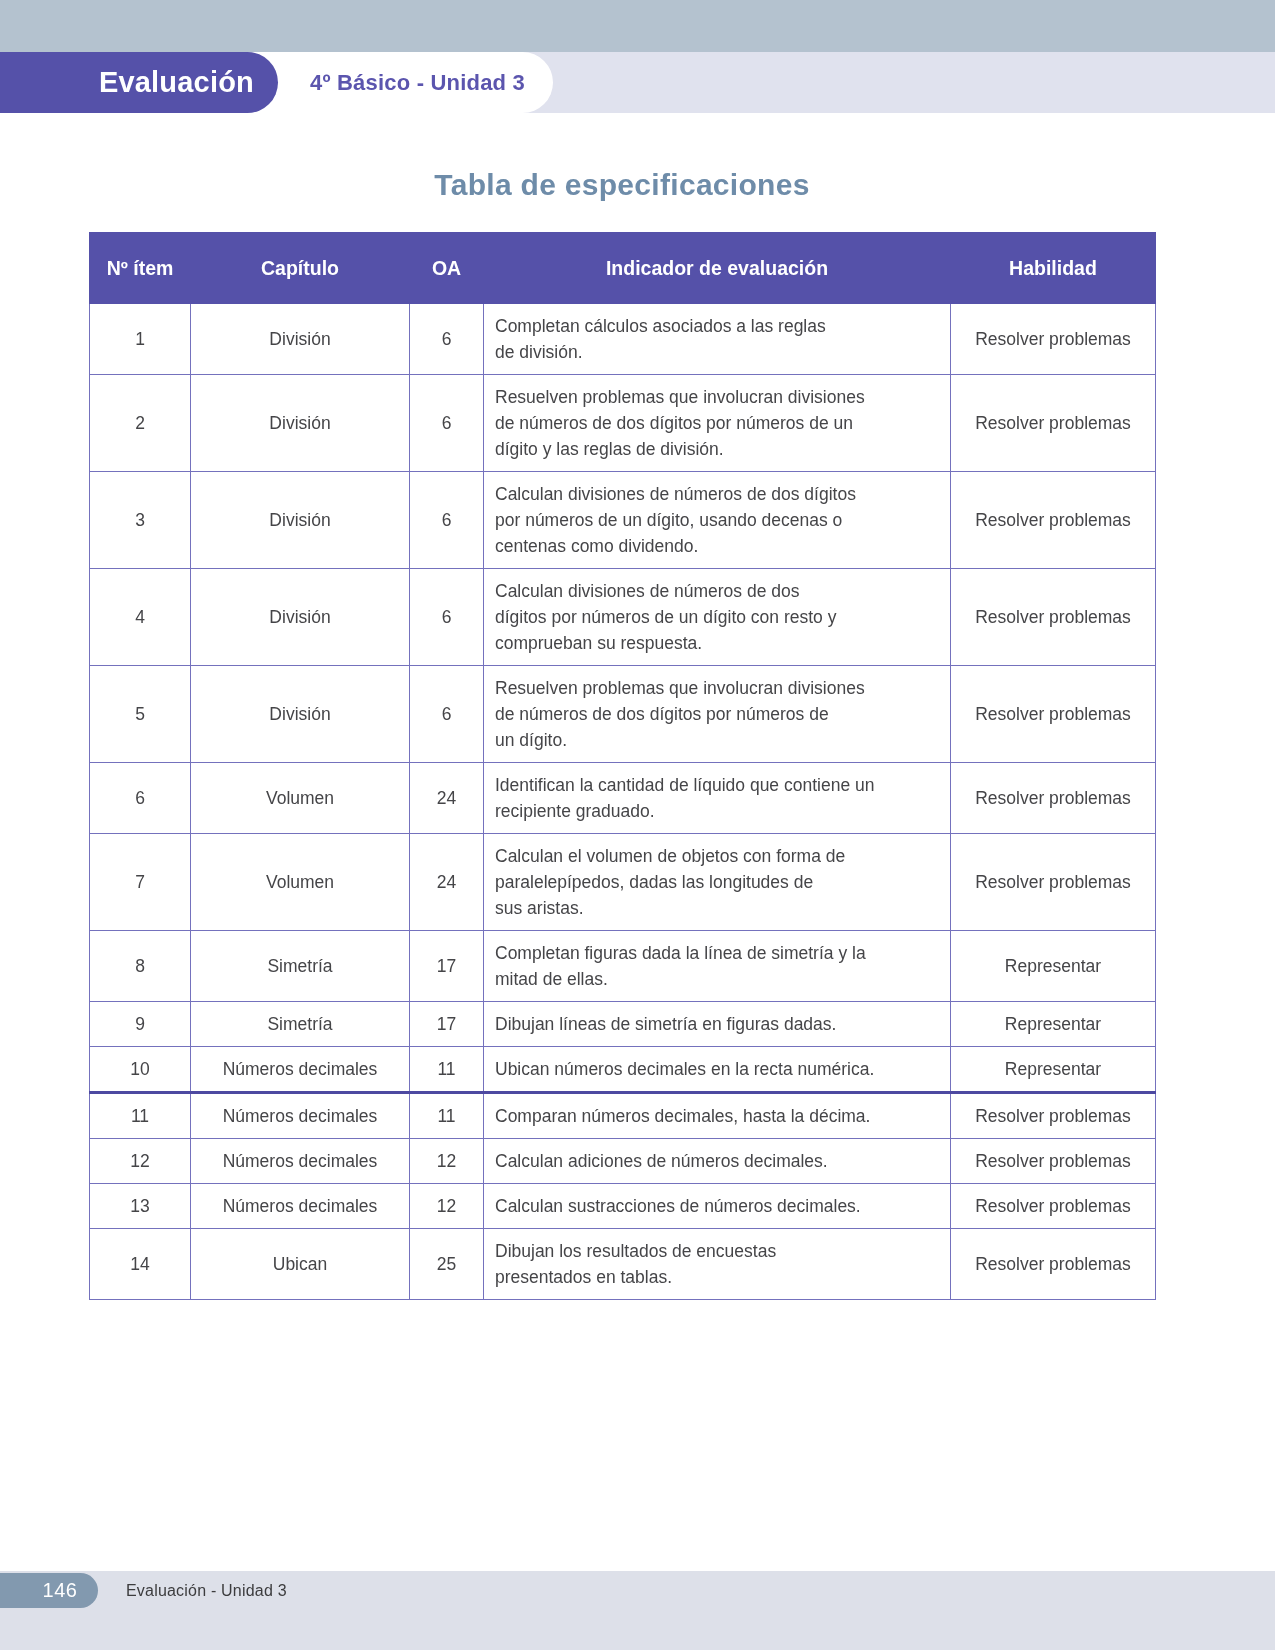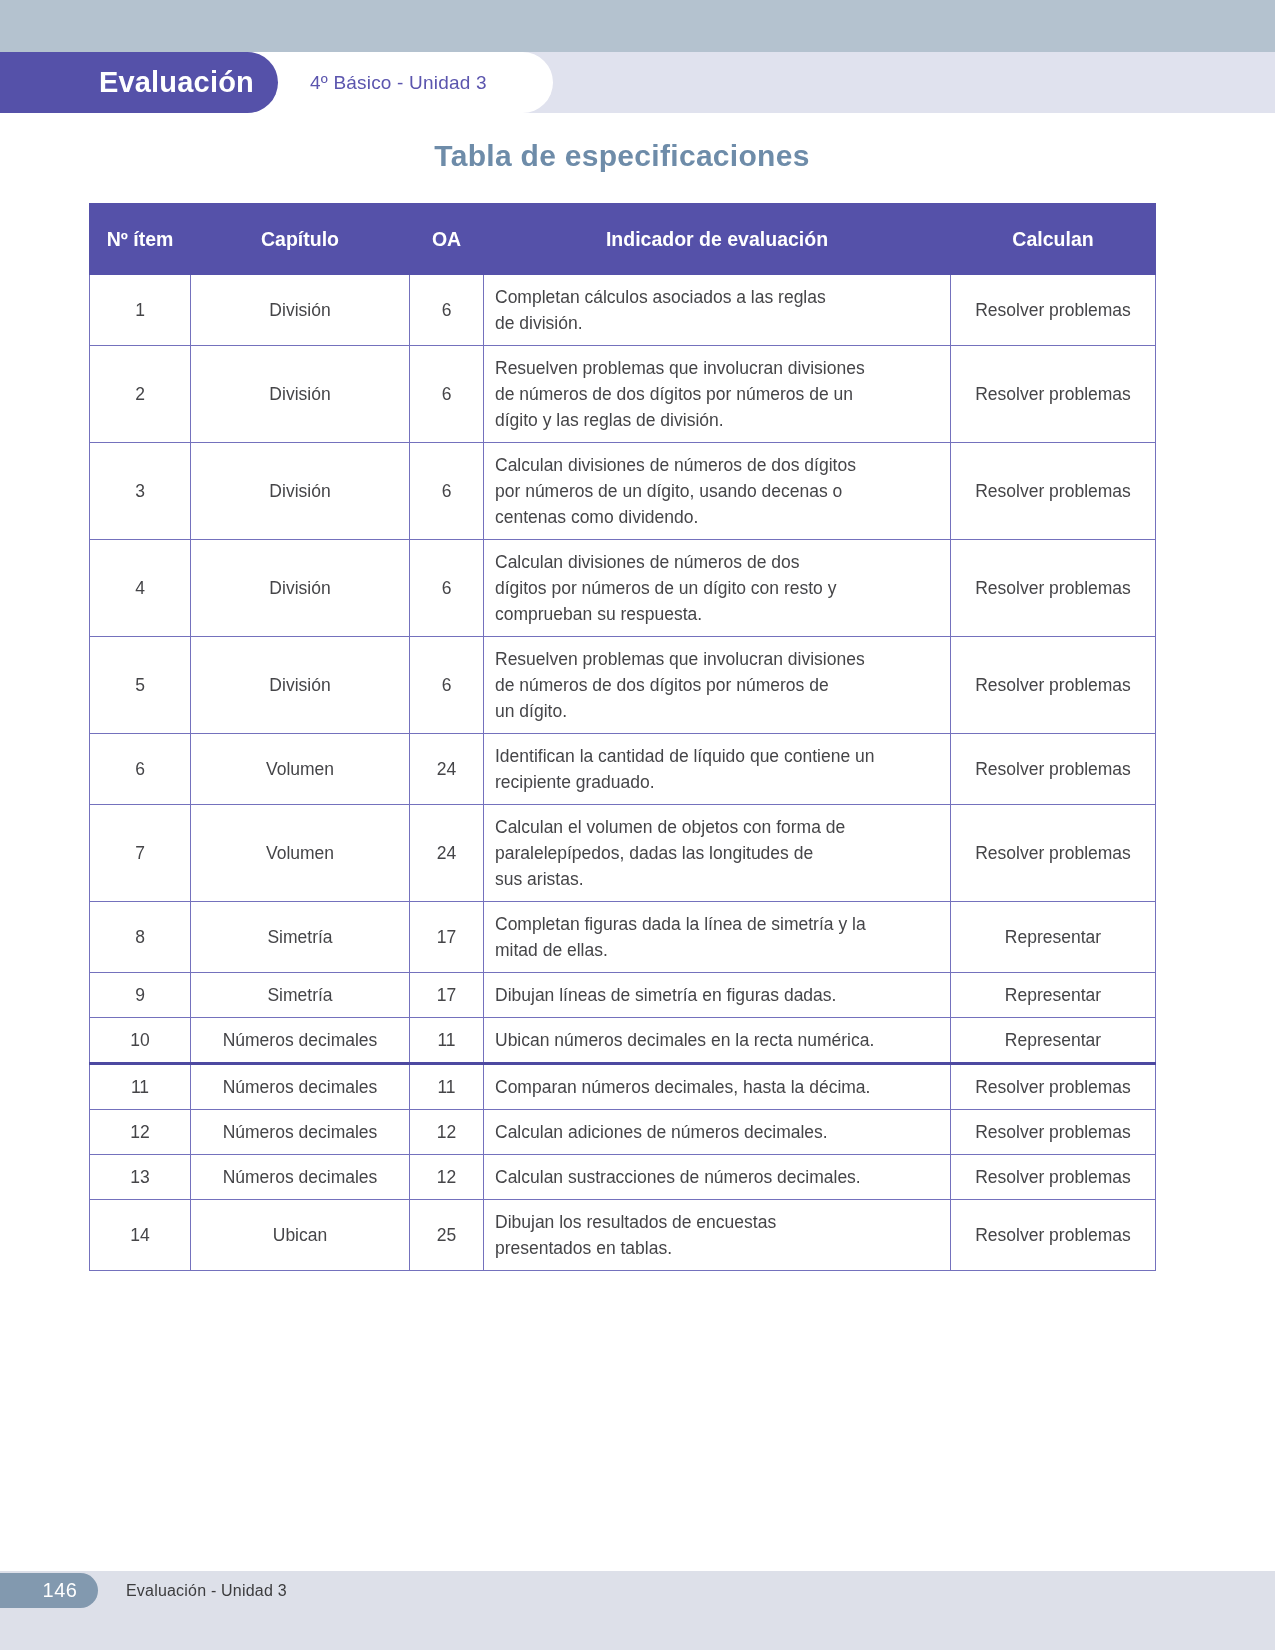--- a/index.html
+++ b/index.html
@@ -24,27 +24,27 @@
   }
   .purple-pill{
     position:absolute;top:52px;left:0;width:278px;height:61px;
     background:#5551a9;border-radius:0 31px 31px 0;
     display:flex;align-items:center;justify-content:flex-end;
     padding-right:24px;box-sizing:border-box;
     color:#ffffff;font-size:29px;font-weight:bold;letter-spacing:.2px;padding-left:15px;
   }
   .unit-label{
     position:absolute;top:52px;left:310px;height:61px;line-height:61px;
-    color:#5b55ae;font-size:19px;font-weight:normal;letter-spacing:.2px;
+    color:#5b55ae;font-size:22px;font-weight:bold;letter-spacing:.2px;
   }
 
   
   main{padding-top:113px;}
   .doc-title{
-    margin:24px 0 0 89px;width:1066px;
+    margin:53px 0 0 89px;width:1066px;
     text-align:center;
     font-size:30px;line-height:38px;font-weight:bold;
     color:#6e8ca9;letter-spacing:.3px;
   }
 
   table.spec-table{
     margin:28px 0 0 89px;width:1066px;
     border-collapse:collapse;table-layout:fixed;
   }
   .spec-table col.c-item{width:101px;}
@@ -113,21 +113,21 @@
           <col class="c-oa">
           <col class="c-indicador">
           <col class="c-habilidad">
       </colgroup>
       <thead>
         <tr id="head-row">
             <th>Nº ítem</th>
             <th>Capítulo</th>
             <th>OA</th>
             <th>Indicador de evaluación</th>
-            <th>Calculan</th>
+            <th>Habilidad</th>
           </tr>
       </thead>
       <tbody id="table-body">
           <tr>
             <td class="col-item">1</td>
             <td class="col-capitulo">División</td>
             <td class="col-oa">6</td>
             <td class="col-indicador">Completan cálculos asociados a las reglas
 de división.</td>
             <td class="col-habilidad">Resolver problemas</td>

